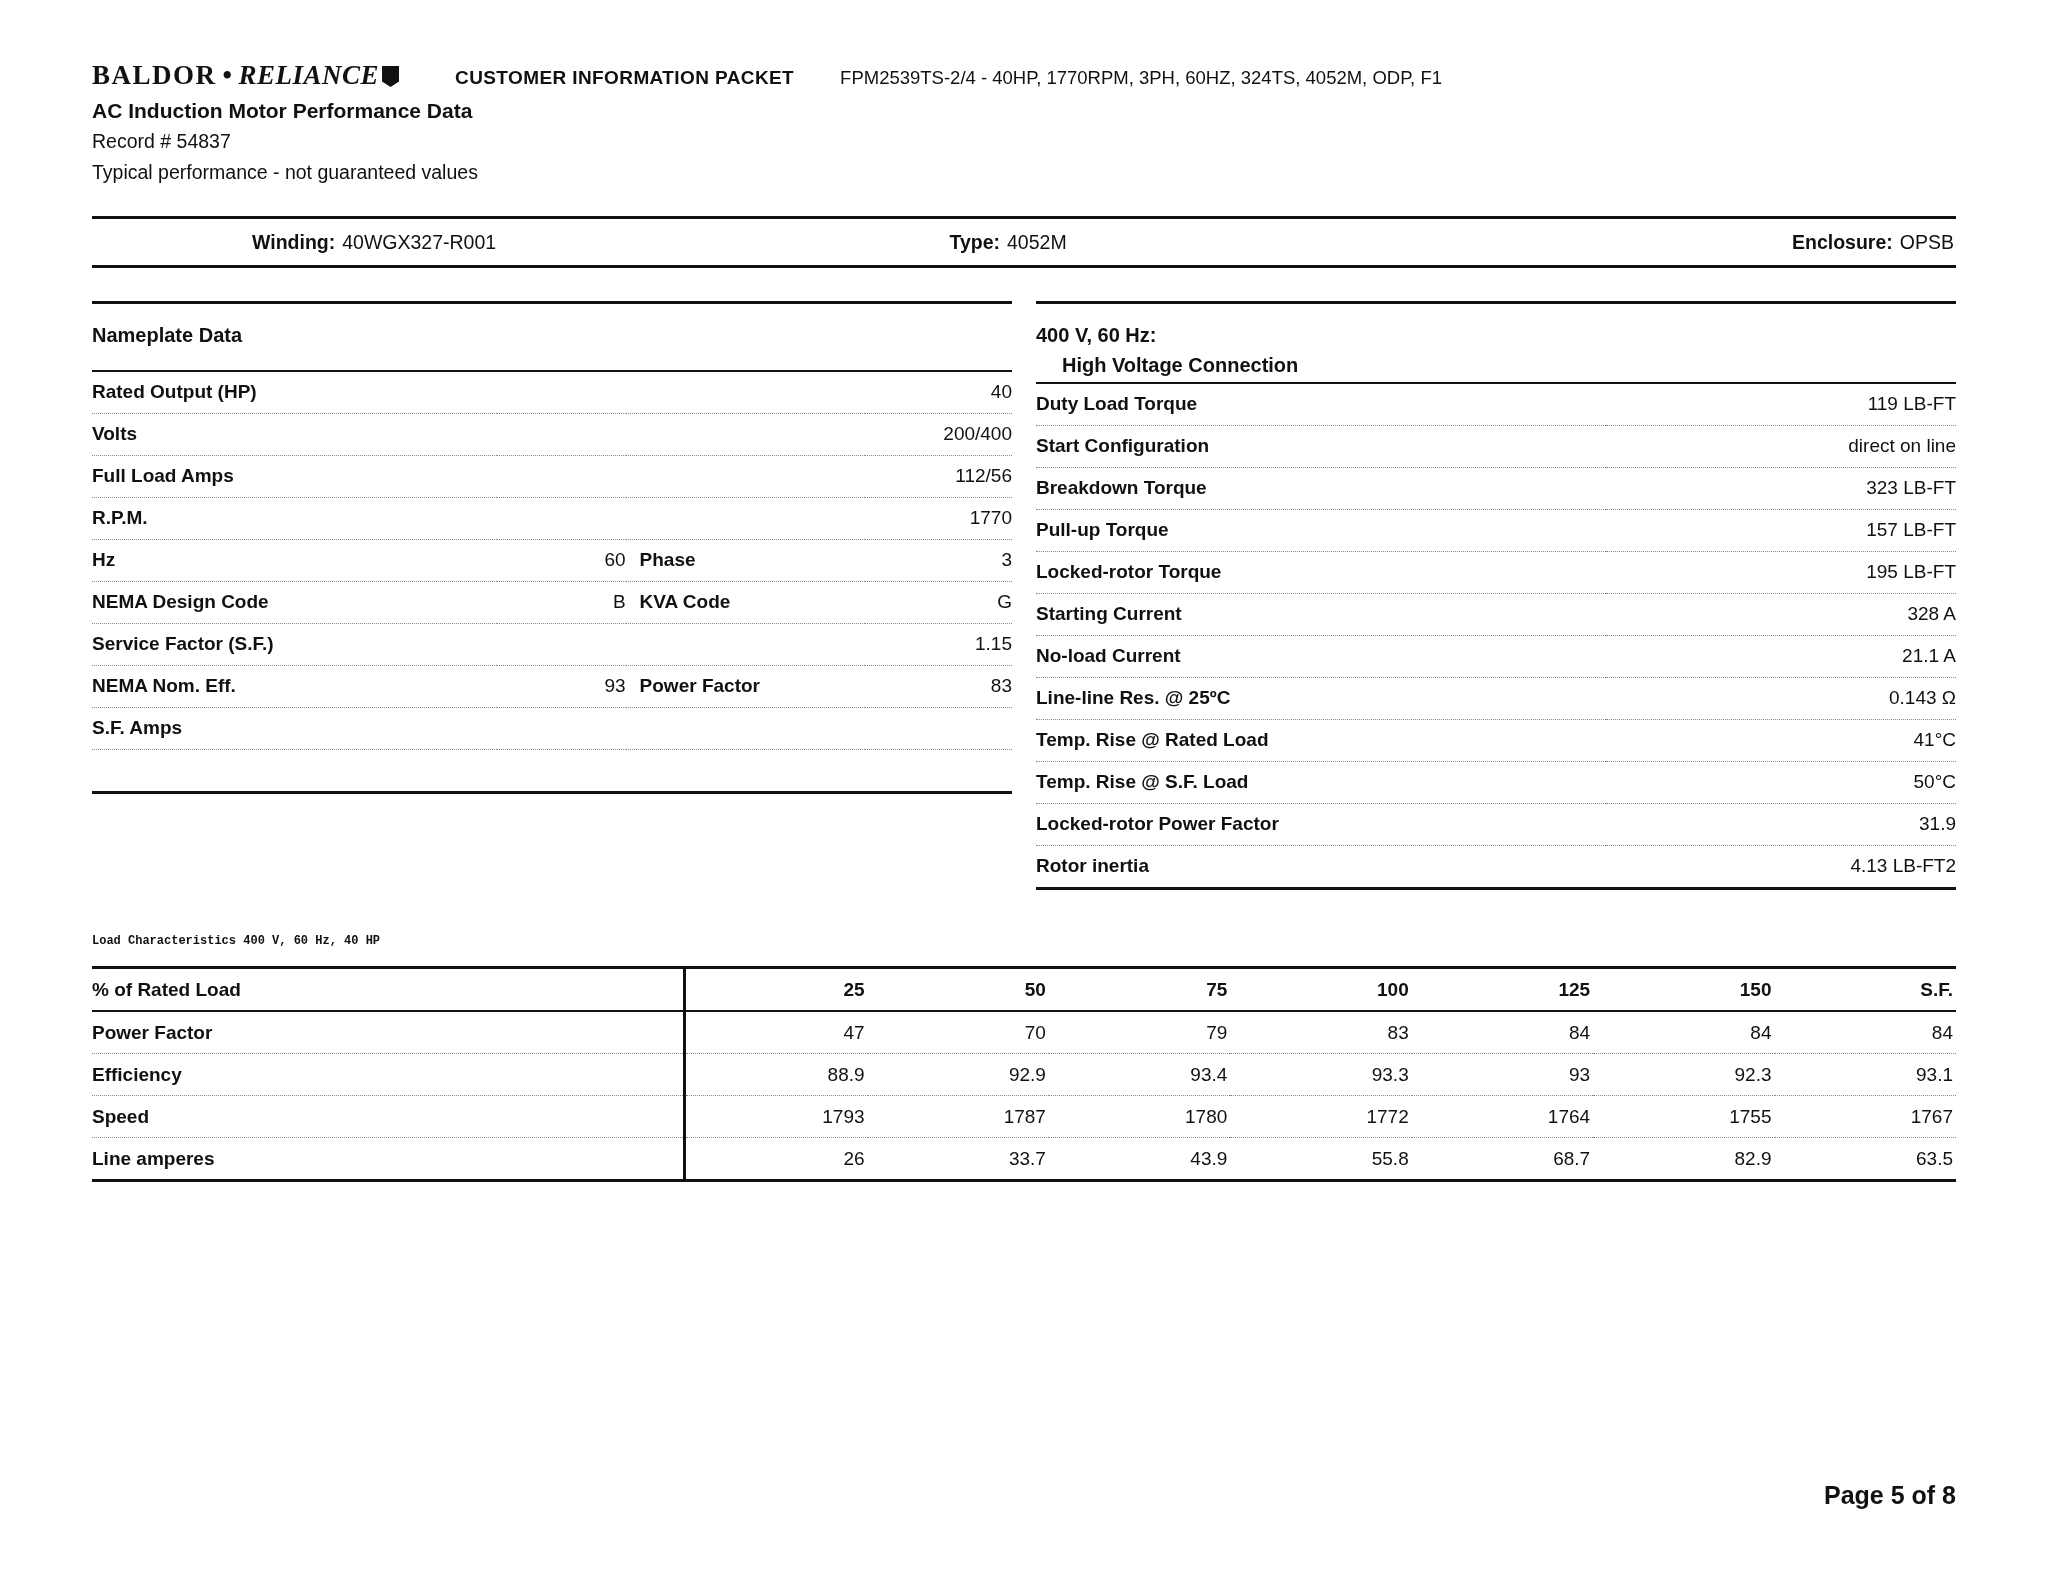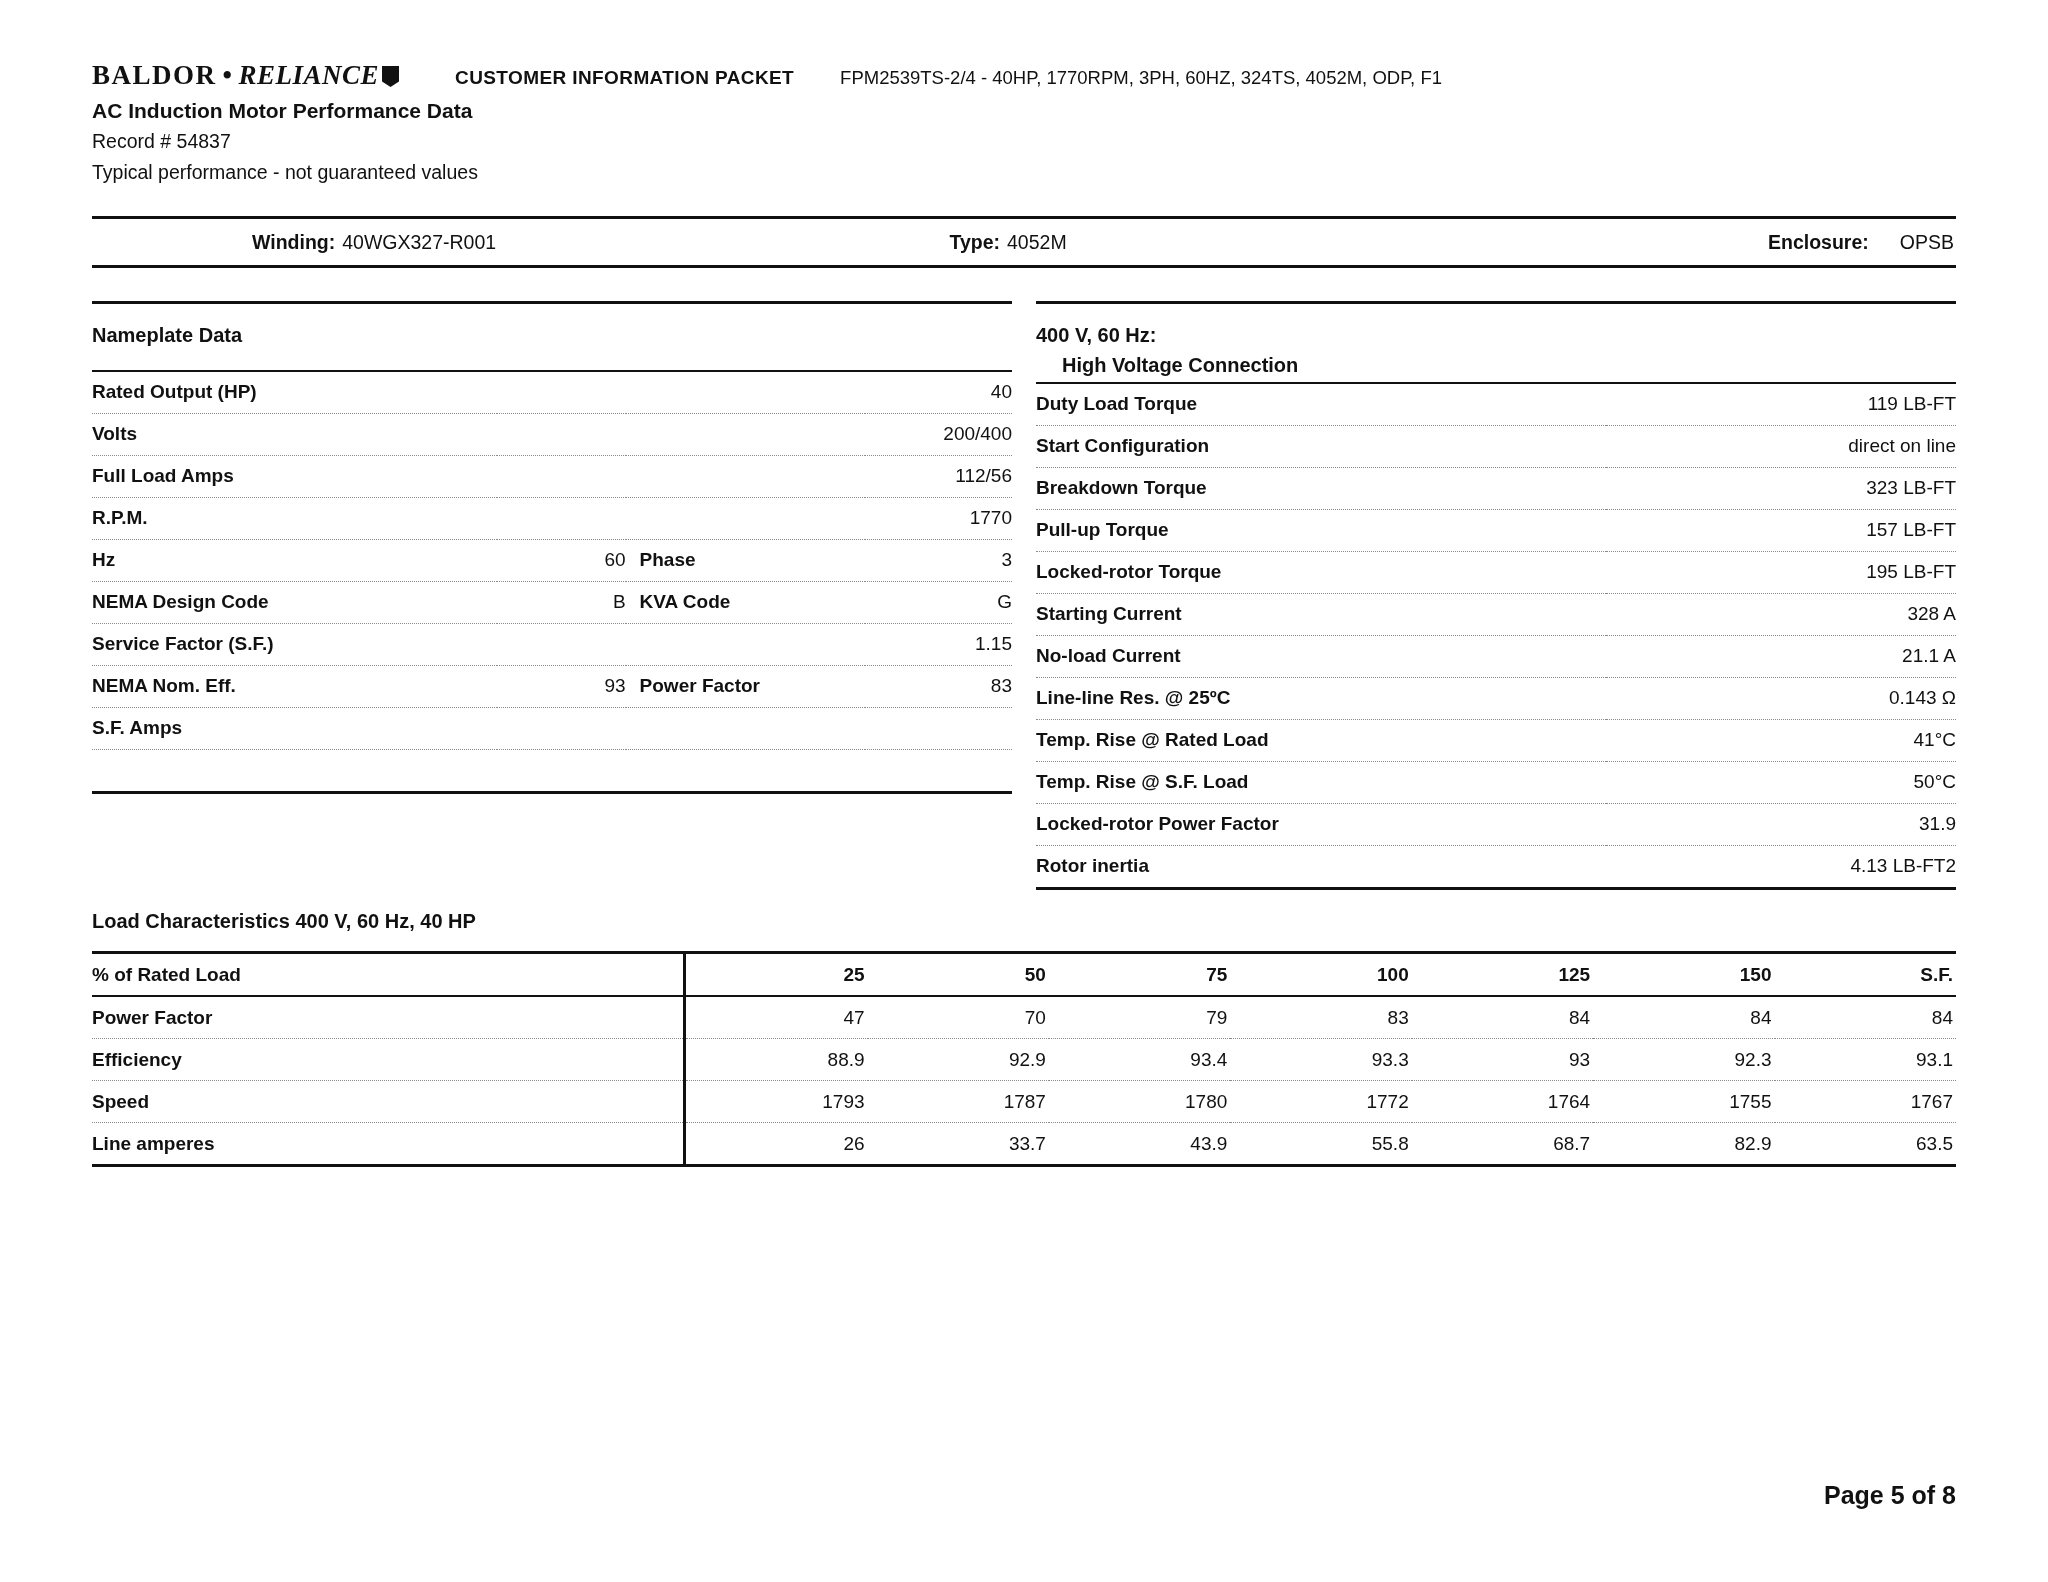--- a/index.html
+++ b/index.html
@@ -82,21 +82,21 @@
     border-top: 3px solid #111;
     border-bottom: 3px solid #111;
     height: 46px;
     display: flex;
     align-items: center;
     font-size: 19.5px;
   }
   .winding-cell { display: flex; }
   .wc1 { width: 46%; padding-left: 160px; box-sizing: border-box; }
   .wc2 { width: 30%; }
-  .wc3 { width: 24%; justify-content: flex-end; padding-right: 2px; box-sizing: border-box; gap: 24px;}
+  .wc3 { width: 24%; justify-content: flex-end; padding-right: 2px; box-sizing: border-box;}
   .winding-cell .lbl { font-weight: bold; }
   .winding-cell .val { margin-left: 7px; }
 
   
   .cols {
     display: flex;
     margin-top: 33px;
     gap: 0;
   }
   .col-left { width: 920px; }
@@ -130,23 +130,24 @@
   table.data td.v { text-align: right; }
   table.data td.k2 { font-weight: bold; text-align: left; padding-left: 14px; }
   table.data td.v1 { text-align: right; padding-right: 0; }
   .tbl-close {
     border-top: 3px solid #111;
   }
   .blankrow td { height: 24px; }
 
   
   .load-title {
-    margin-top: 20px;
-    font-size: 20px;
-    font-weight: bold;
+    margin-top: 44px;
+    font-size: 12px;
+    font-weight: bold;
+    font-family: Liberation Mono, monospace;
   }
   table.load {
     margin-top: 18px;
     width: 100%;
     border-collapse: collapse;
     font-size: 19px;
   }
   table.load th, table.load td {
     padding: 10px 0 9px 0;
     border-top: 1.5px dotted #8a8a8a;

